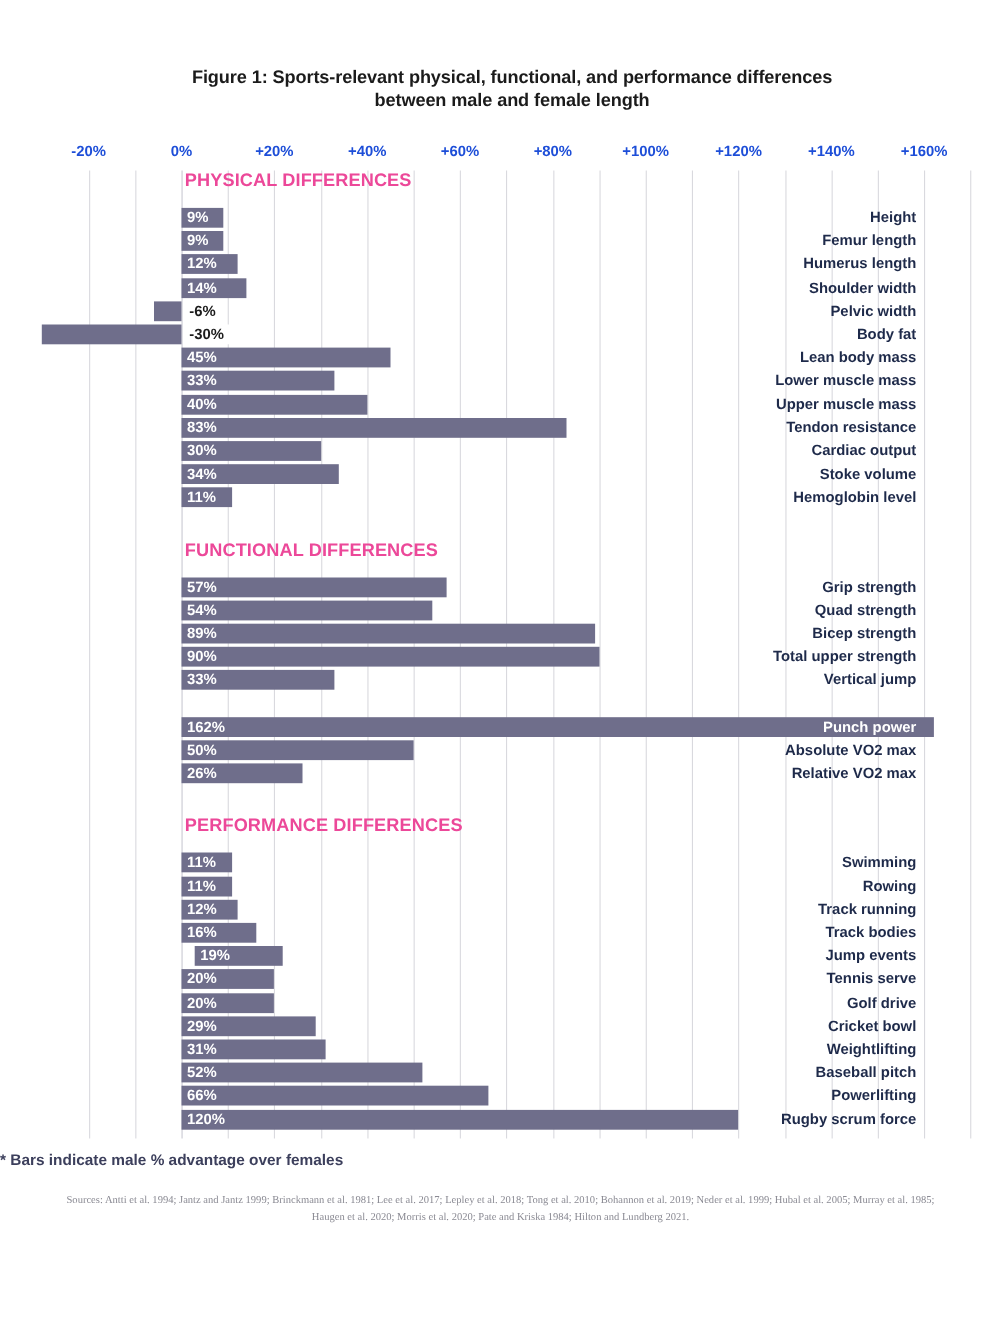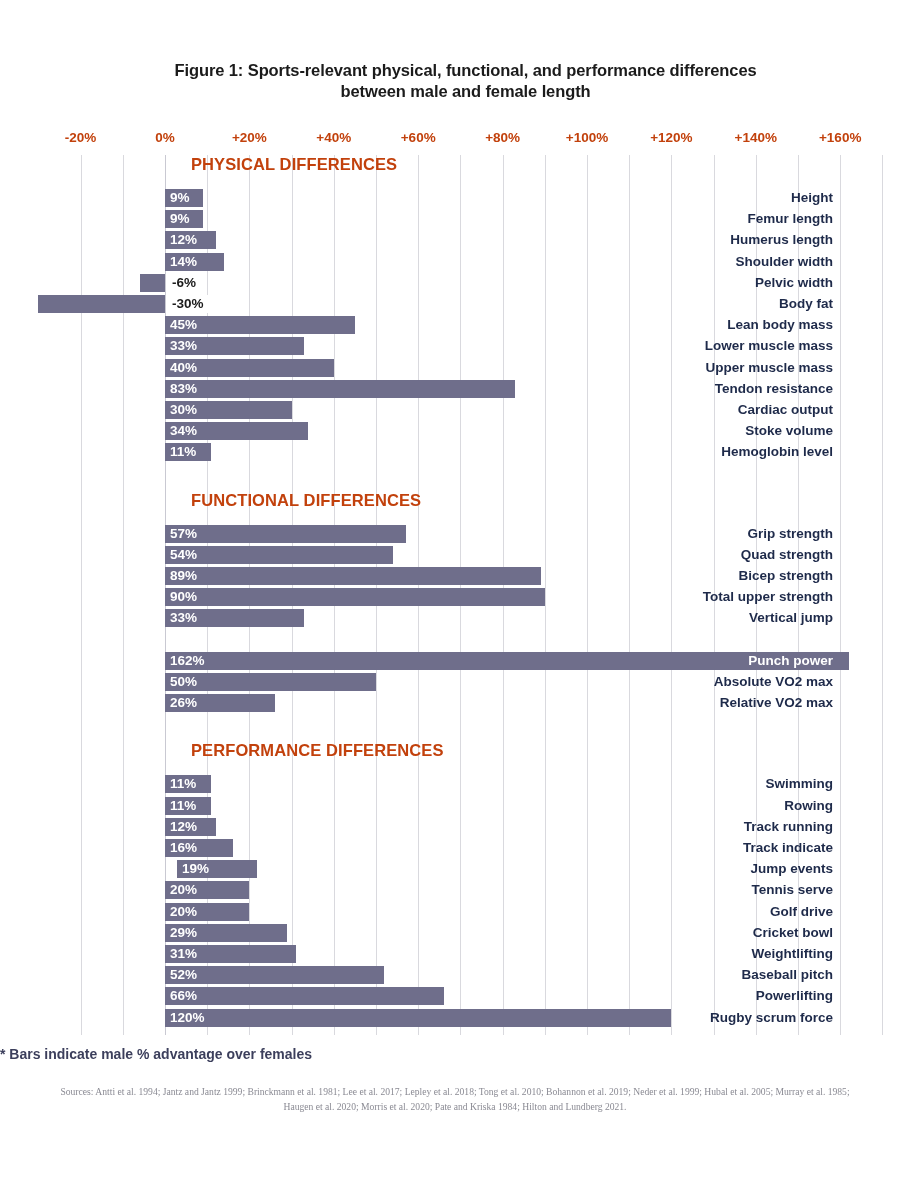--- a/index.html
+++ b/index.html
@@ -46,21 +46,21 @@
     left: 0;
     top: 130px;
     width: 907px;
     height: 22px;
   }
   .axis-tick-label {
     position: absolute;
     top: 0;
     font-size: 13.5px;
     font-weight: bold;
-    color: #c2410c;
+    color: #1d4ed8;
     transform: translateX(-50%);
     white-space: nowrap;
   }
 
   
   .plot {
     position: absolute;
     left: 38px;
     top: 155px;
     width: 851px;
@@ -85,24 +85,23 @@
   .rows {
     position: absolute;
     inset: 0;
   }
 
   
   .section-head {
     position: absolute;
     font-size: 16.5px;
     font-weight: bold;
-    color: #c2410c;
+    color: #ec4899;
     letter-spacing: 0.1px;
     white-space: nowrap;
-    margin-left: 23px;
   }
 
   .bar-row {
     position: absolute;
     height: 18px;
   }
   .bar {
     position: absolute;
     top: 0;
     height: 18px;
@@ -330,21 +329,21 @@
           <div class="row-label">Rowing</div>
         </div>
         <div class="bar-row" style="top: 662.8px; left: 0px; right: 0px;">
           <div class="bar" style="left: 127px; width: 50.64px; background: rgb(111, 110, 139);"></div>
           <div class="bar-value inside" style="left: 127px;">12%</div>
           <div class="row-label">Track running</div>
         </div>
         <div class="bar-row" style="top: 684px; left: 0px; right: 0px;">
           <div class="bar" style="left: 127px; width: 67.52px; background: rgb(111, 110, 139);"></div>
           <div class="bar-value inside" style="left: 127px;">16%</div>
-          <div class="row-label">Track indicate</div>
+          <div class="row-label">Track bodies</div>
         </div>
         <div class="bar-row" style="top: 705.2px; left: 12px; right: 0px;">
           <div class="bar" style="left: 127px; width: 80.18px; background: rgb(111, 110, 139);"></div>
           <div class="bar-value inside" style="left: 127px;">19%</div>
           <div class="row-label">Jump events</div>
         </div>
         <div class="bar-row" style="top: 726.4px; left: 0px; right: 0px;">
           <div class="bar" style="left: 127px; width: 84.4px; background: rgb(111, 110, 139);"></div>
           <div class="bar-value inside" style="left: 127px;">20%</div>
           <div class="row-label">Tennis serve</div>

